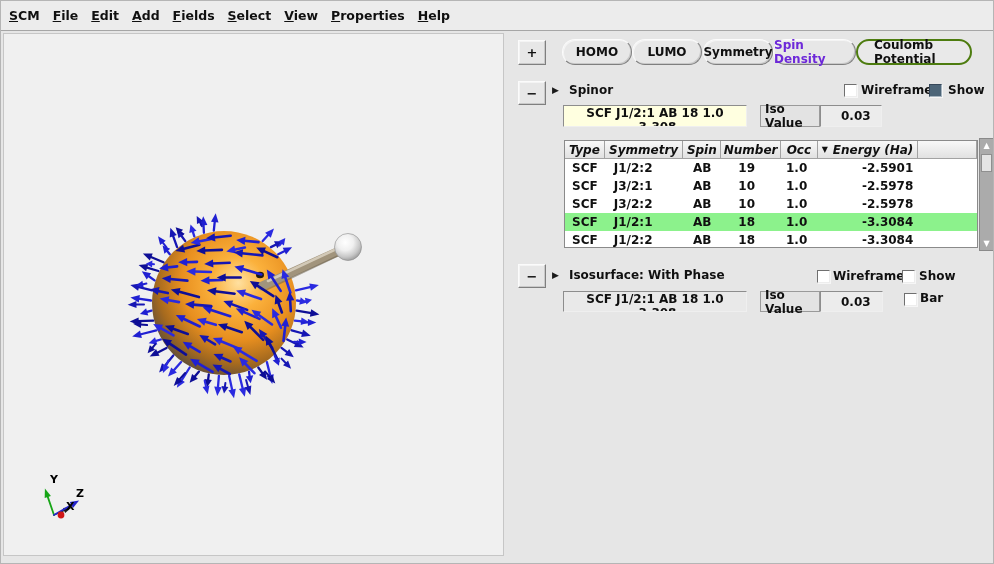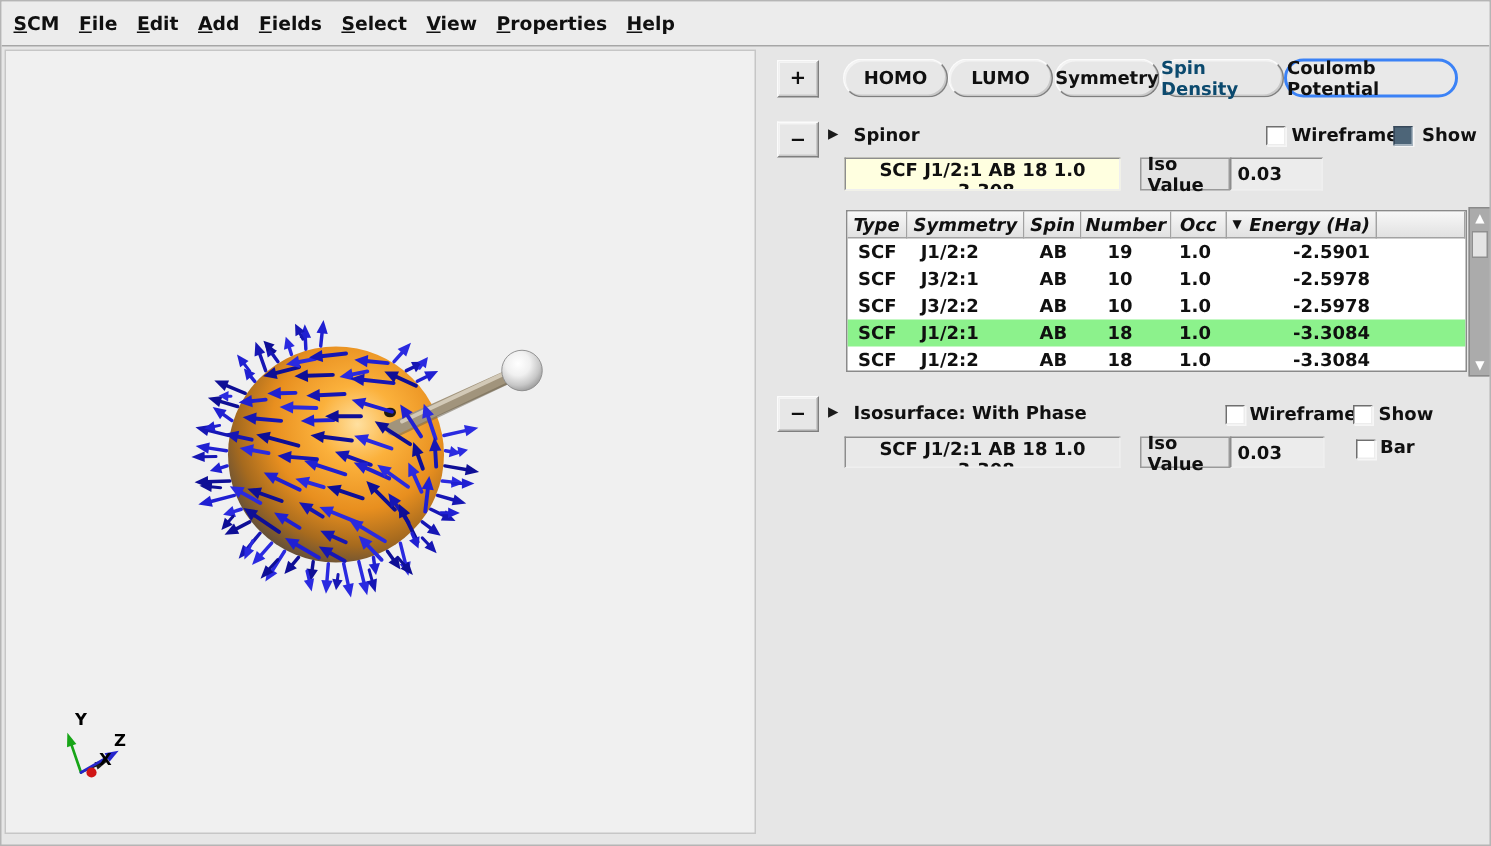--- a/index.html
+++ b/index.html
@@ -28,23 +28,23 @@
   .viewport svg { position:absolute; left:0; top:0; }
   
   .btn {
     position:absolute; background:#e7e7e7;
     border:1px solid; border-color:#fbfbfb #7f7f7f #7f7f7f #fbfbfb;
     box-shadow: inset -1px -1px 0 #c9c9c9, inset 1px 1px 0 #f4f4f4;
     display:flex; align-items:center; justify-content:center;
     font-size:13px; cursor:default;
   }
   .tab { font-size:12px;border-radius:13px; }
-  .tab.disabled { color:#0c4a6e; }
+  .tab.disabled { color:#6d28d9; }
   .tab.active {
-    border:2px solid #3b82f6; box-shadow:none; background:#e9e9e9;
+    border:2px solid #4d7c0f; box-shadow:none; background:#e9e9e9;padding-left:16px;
   }
   .label { position:absolute; white-space:nowrap; }
   .tri { position:absolute; font-size:9px; color:#1a1a1a; }
   .cb {
     position:absolute; width:13px; height:13px; background:#ffffff;
     border:1px solid; border-color:#6f6f6f #ededed #ededed #6f6f6f;
     box-shadow: 1px 1px 0 #f6f6f6;
   }
   .cb.checked { background:#4d6578; border-color:#37485a #a6b4bf #a6b4bf #37485a; }
   .field {
@@ -56,21 +56,21 @@
   .field.gray   { background:#e9e9e9; }
   .field .val { flex:1; white-space:nowrap; }
   .field .energy { text-align:right; white-space:nowrap; }
   .isolabel {
     position:absolute; background:#e3e3e3; border:1px solid #9a9a9a;
     display:flex; align-items:center; padding-left:4px;
   }
   .isofield {
     position:absolute; background:#ececec; border:1px solid;
     border-color:#8d8d8d #efefef #efefef #8d8d8d;
-    display:flex; align-items:center; padding-left:4px;
+    display:flex; align-items:center; padding-left:20px;
   }
   
   .orbtable {
     position:absolute; left:563px; top:139px; width:414px; height:108px;
     background:#ffffff; border:1px solid #8a8a8a; overflow:hidden;
   }
   .thead { display:flex; height:18px;font-style:italic; }
   .th {
     background:linear-gradient(#f8f8f8,#e1e1e1);
     border-right:1px solid #a2a2a2; border-bottom:1px solid #a2a2a2;

